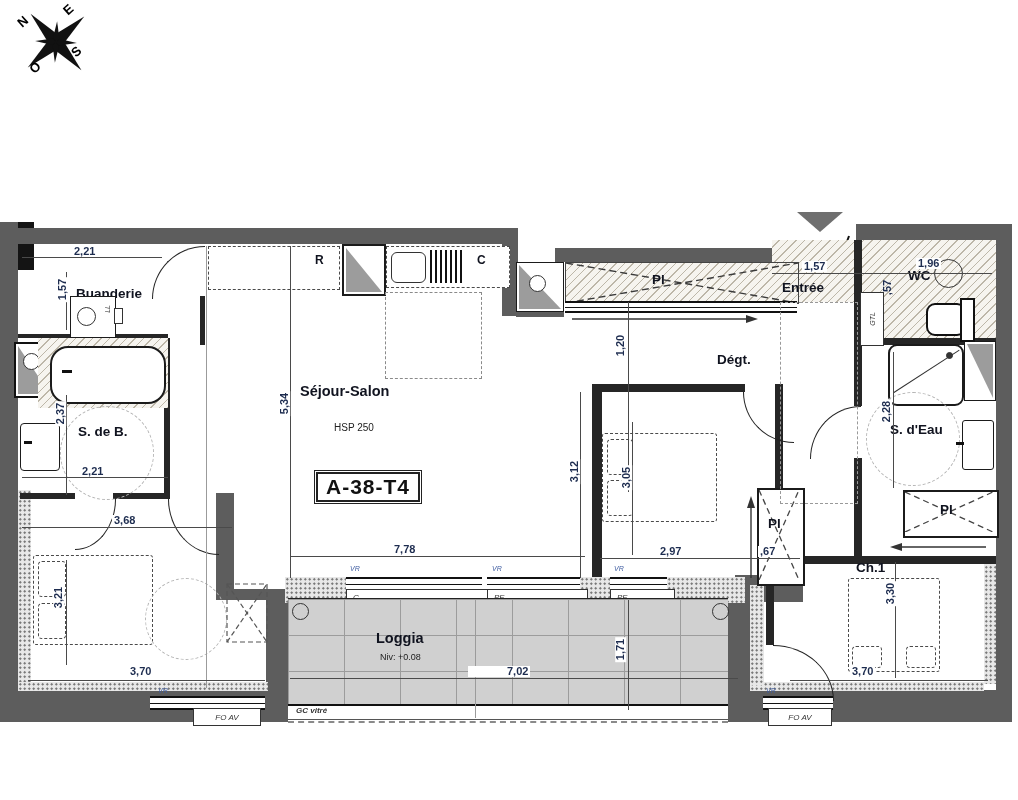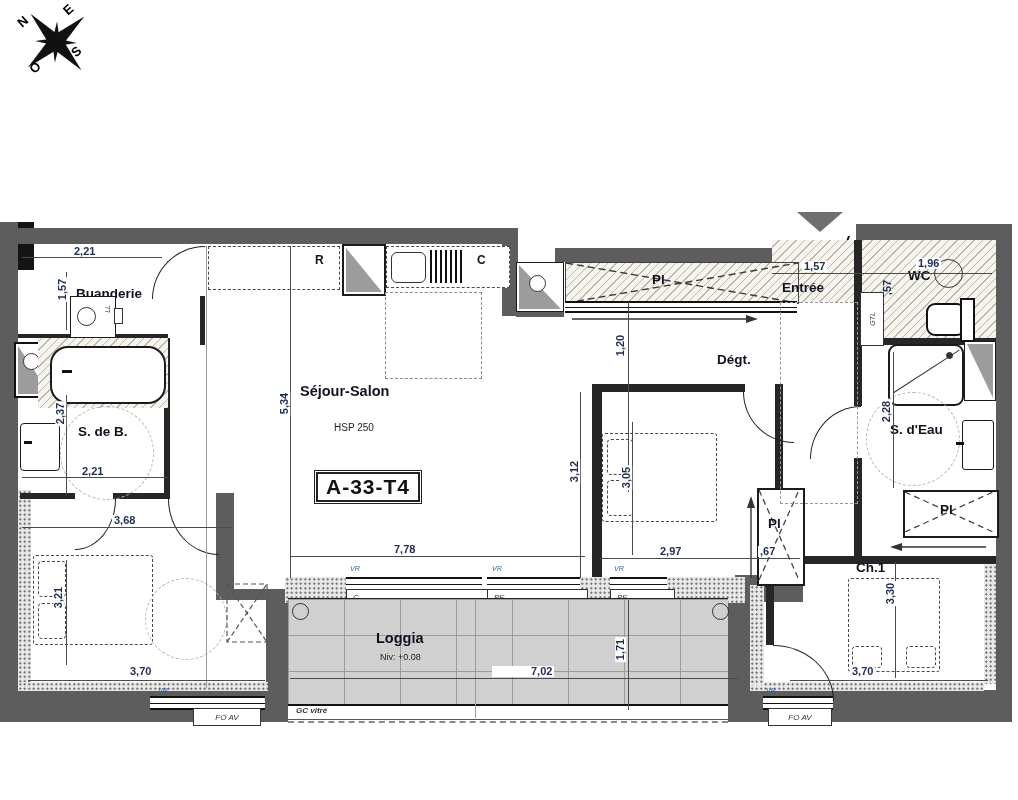--- a/index.html
+++ b/index.html
@@ -169,21 +169,21 @@
   <div class="abs" style="left:50px;top:346px;width:112px;height:54px;background:#fff;border:2px solid #1b1b1b;border-radius:18px;"></div>
   <div class="abs" style="left:62px;top:370px;width:10px;height:3px;background:#111;"></div>
   <div class="abs furn" style="left:20px;top:423px;width:38px;height:46px;border-width:1.4px;border-radius:4px;">
     <div class="abs" style="left:3px;top:17px;width:8px;height:3px;background:#111;"></div>
   </div>
   <div class="abs room" style="left:78px;top:424px;">S. de B.</div>
   <div class="abs tcircle" style="left:60px;top:406px;width:92px;height:92px;"></div>
 
   <div class="abs room big" style="left:300px;top:383px;">Séjour-Salon</div>
   <div class="abs sub" style="left:334px;top:422px;">HSP 250</div>
-  <div class="abs unitbox" style="left:316px;top:472px;">A-33-T4</div>
+  <div class="abs unitbox" style="left:316px;top:472px;">A-38-T4</div>
 
   <div class="abs room" style="left:124px;top:562px;">Ch.3</div>
   <div class="abs dashrect" style="left:33px;top:555px;width:118px;height:88px;"></div>
   <div class="abs pillow" style="left:38px;top:561px;width:26px;height:34px;"></div>
   <div class="abs pillow" style="left:38px;top:603px;width:26px;height:34px;"></div>
   <div class="abs tcircle" style="left:145px;top:578px;width:80px;height:80px;"></div>
   <svg class="abs" style="left:226px;top:583px;" width="42" height="60">
     <rect x="1" y="1" width="40" height="58" fill="none" stroke="#555" stroke-width="1.2" stroke-dasharray="5 3"></rect>
     <line x1="1" y1="1" x2="41" y2="59" stroke="#555" stroke-width="1.2" stroke-dasharray="5 3"></line>
     <line x1="1" y1="59" x2="41" y2="1" stroke="#555" stroke-width="1.2" stroke-dasharray="5 3"></line>
@@ -322,16 +322,16 @@
   <div class="abs dim" style="left:658px;top:546px;">2,97</div>
   <div class="abs dim" style="left:758px;top:546px;">,67</div>
   <div class="abs dim" style="left:802px;top:261px;">1,57</div>
   <div class="abs dim" style="left:916px;top:258px;">1,96</div>
   <div class="abs dim dimv" style="left:878px;top:282px;background:transparent;">,57</div>
   <div class="abs dim dimv" style="left:874px;top:406px;">2,28</div>
   <div class="abs dim dimv" style="left:878px;top:588px;">3,30</div>
   <div class="abs dim" style="left:850px;top:666px;">3,70</div>
   <div class="abs dim" style="left:128px;top:666px;">3,70</div>
   <div class="abs dim dimv" style="left:46px;top:592px;">3,21</div>
-  <div class="abs dim" style="left:492px;top:666px;padding-left:39px;">7,02</div>
+  <div class="abs dim" style="left:468px;top:666px;padding-left:39px;">7,02</div>
   <div class="abs dim dimv" style="left:608px;top:644px;">1,71</div>
 
 </div>
 
 </body></html>

